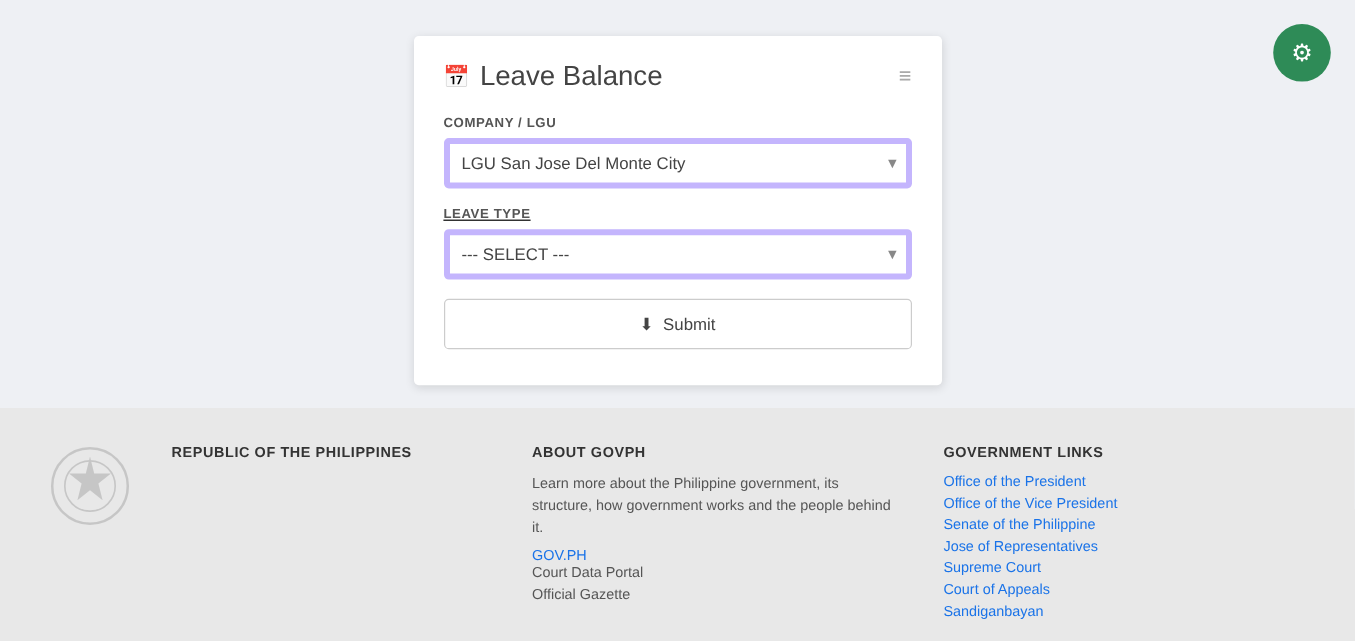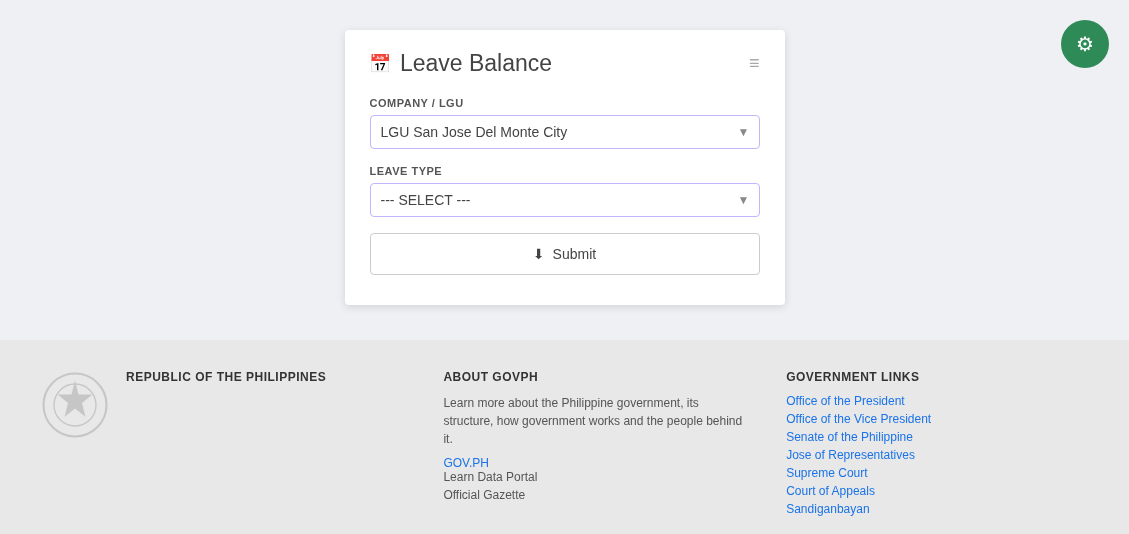--- a/index.html
+++ b/index.html
@@ -93,21 +93,21 @@
     }
 
     .form-select-wrapper {
       position: relative;
       width: 100%;
     }
 
     .form-select {
       width: 100%;
       padding: 8px 30px 8px 10px;
-      border: 1px solid #c4b5fd;
+      border: 5px solid #c4b5fd;
       border-radius: 4px;
       font-size: 14px;
       color: #444;
       appearance: none;
       background-color: white;
       cursor: pointer;
     }
 
     .form-select-arrow {
       position: absolute;
@@ -120,20 +120,21 @@
     }
 
     .form-row {
       display: flex;
       gap: 16px;
       margin-bottom: 16px;
     }
 
     .form-row .form-section {
       margin-bottom: 0;
+      text-decoration: underline;
     }
 
     .leave-type-section {
       flex: 1;
     }
 
     .year-section {
       width: 120px;
     }
 
@@ -170,21 +171,21 @@
       gap: 40px;
     }
 
     .footer-col {
       flex: 1;
     }
 
     .footer-col:first-child {
       display: flex;
       align-items: flex-start;
-      gap: 16px;
+      gap: 33px;
       flex: 1.2;
     }
 
     .footer-logo {
       width: 70px;
       height: 70px;
       opacity: 0.25;
       flex-shrink: 0;
     }
 
@@ -287,21 +288,21 @@
     </svg>
     <div>
       <div class="footer-col-title">REPUBLIC OF THE PHILIPPINES</div>
     </div>
   </div>
 
   <div class="footer-col">
     <div class="footer-col-title">ABOUT GOVPH</div>
     <p class="footer-desc">Learn more about the Philippine government, its structure, how government works and the people behind it.</p>
     <a class="footer-gov-link" href="#">GOV.PH</a>
-    <a class="footer-static-link" href="#">Learn Data Portal</a>
+    <a class="footer-static-link" href="#">Court Data Portal</a>
     <a class="footer-static-link" href="#">Official Gazette</a>
   </div>
 
   <div class="footer-col">
     <div class="footer-col-title">GOVERNMENT LINKS</div>
     <a class="footer-link" href="#">Office of the President</a>
     <a class="footer-link" href="#">Office of the Vice President</a>
     <a class="footer-link" href="#">Senate of the Philippine</a>
     <a class="footer-link" href="#">Jose of Representatives</a>
     <a class="footer-link" href="#">Supreme Court</a>

